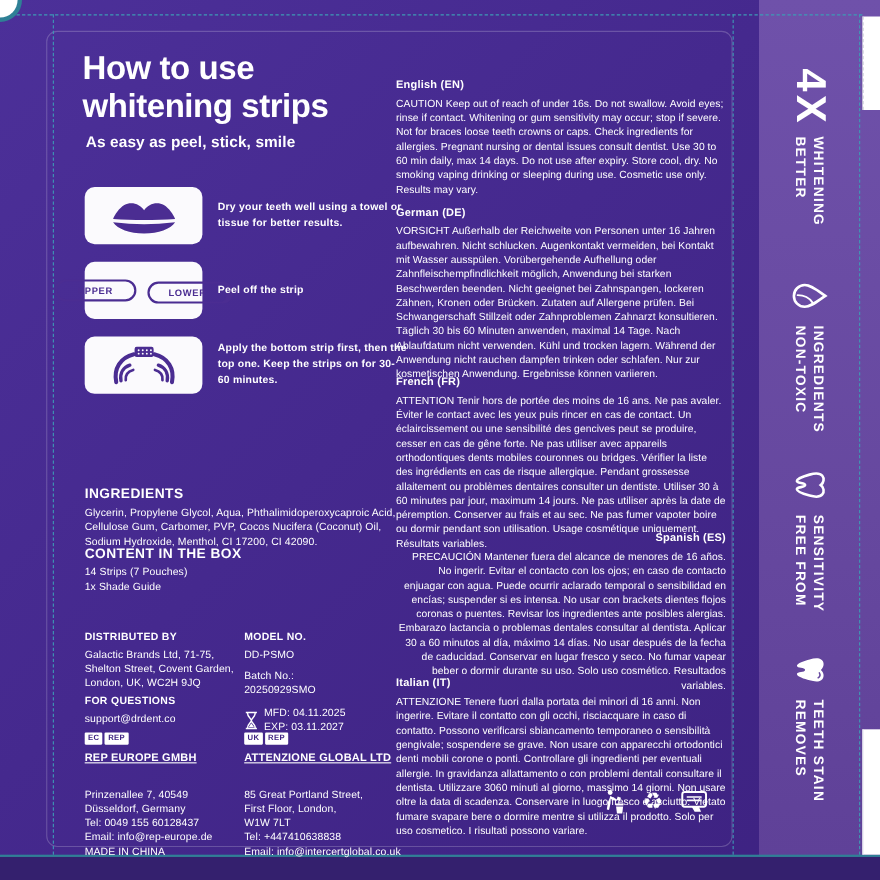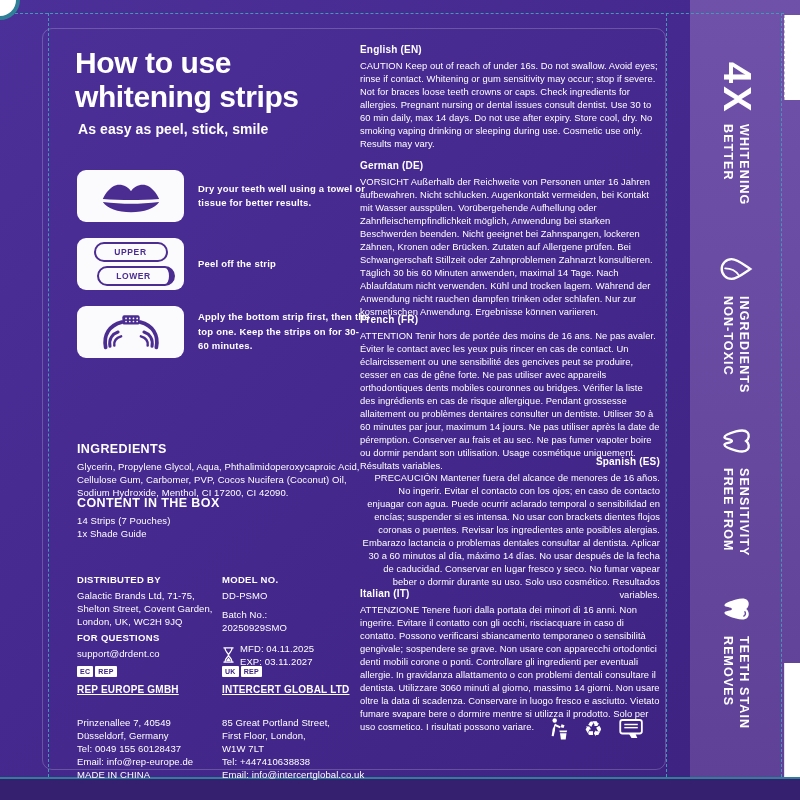--- a/index.html
+++ b/index.html
@@ -49,21 +49,21 @@
   .badge-row{display:flex;gap:2px;}
   .badges-ec{left:77px;top:666px;}
   .badges-uk{left:222px;top:666px;}
   .badge{background:#fff;color:#3d2281;font-size:7px;font-weight:bold;padding:2px 3px;border-radius:1px;letter-spacing:0.3px;line-height:7px;}
   .blk-rep1{left:77px;top:684px;width:150px;}
   .blk-rep2{left:222px;top:684px;width:175px;}
   .rep-name{font-size:10px;font-weight:bold;margin-bottom:21px;letter-spacing:0.2px;text-decoration:underline;}
   .mfd-box{display:flex;gap:5px;margin-top:8px;align-items:center;}
   .gap6{height:6px;}
   
-  .lang{left:360px;width:300px;color:#fff;}
+  .lang{left:360px;width:300px;color:#fff;margin-top:28px;}
   .lang-h{font-size:10px;font-weight:bold;margin-bottom:4px;letter-spacing:0.2px;}
   .lang-b{font-size:9.4px;line-height:13px;letter-spacing:0.05px;}
   .lang-en{top:44px;} .lang-de{top:160px;} .lang-fr{top:314px;} .lang-es{top:456px;text-align:right;} .lang-it{top:588px;}
   .foot-icons{left:545px;top:716px;display:flex;gap:15px;align-items:center;height:26px;}
   .recycle-glyph{color:#fff;font-size:21px;line-height:24px;font-weight:bold;}
   
   .flap-item{left:688px;width:96px;display:flex;flex-direction:column;align-items:center;color:#fff;}
   .fi-1{top:62px;} .fi-2{top:252px;} .fi-3{top:424px;} .fi-4{top:592px;}
   .flap-big{writing-mode:vertical-lr;text-orientation:sideways;font-size:38px;font-weight:bold;letter-spacing:3px;}
   .flap-label{writing-mode:vertical-lr;text-orientation:sideways;font-size:12.5px;font-weight:bold;
@@ -104,21 +104,21 @@
           <path fill="#4b2d92" d="M50 22 C44 12 30 8 20 14 C12 19 6 28 3 35 C18 36.5 35 36.5 50 36.5 C65 36.5 82 36.5 97 35 C94 28 88 19 80 14 C70 8 56 12 50 22 Z"></path>
           <path fill="#4b2d92" d="M3 40 C10 50.5 28 57 50 57 C72 57 90 50.5 97 40 C80 42 65 43 50 43 C35 43 20 42 3 40 Z"></path>
         </svg>
       </span>
     </div>
     <div class="step-text">Dry your teeth well using a towel or tissue for better results.</div>
   </div>
 
   <div class="step">
     <div class="step-card">
-      <span style="display:flex;flex-direction:column;align-items:center;text-align:right;">
+      <span style="display:flex;flex-direction:row;align-items:center;text-align:right;">
         <span class="pill">UPPER</span>
         <span class="pill lower">LOWER</span>
       </span>
     </div>
     <div class="step-text">Peel off the strip</div>
   </div>
 
   <div class="step">
     <div class="step-card">
       <span>
@@ -204,21 +204,21 @@
   <div class="body-s">Tel: 0049 155 60128437</div>
   <div class="body-s">Email: info@rep-europe.de</div>
   <div class="body-s">MADE IN CHINA</div>
 </div>
 
 <div class="abs badge-row badges-uk">
   <span class="badge">UK</span>
   <span class="badge">REP</span>
 </div>
 <div class="abs blk blk-rep2">
-  <div class="rep-name">INTERCERT GLOBAL LTD</div>
+  <div class="rep-name">ATTENZIONE GLOBAL LTD</div>
   <div class="body-s">85 Great Portland Street,</div>
   <div class="body-s">First Floor, London,</div>
   <div class="body-s">W1W 7LT</div>
   <div class="body-s">Tel: +447410638838</div>
   <div class="body-s">Email: info@intercertglobal.co.uk</div>
 </div>
 
 <div class="abs lang lang-en">
   <div class="lang-h">English (EN)</div>
   <div class="lang-b">CAUTION Keep out of reach of under 16s. Do not swallow. Avoid eyes; rinse if contact. Whitening or gum sensitivity may occur; stop if severe. Not for braces loose teeth crowns or caps. Check ingredients for allergies. Pregnant nursing or dental issues consult dentist. Use 30 to 60 min daily, max 14 days. Do not use after expiry. Store cool, dry. No smoking vaping drinking or sleeping during use. Cosmetic use only. Results may vary.</div>

